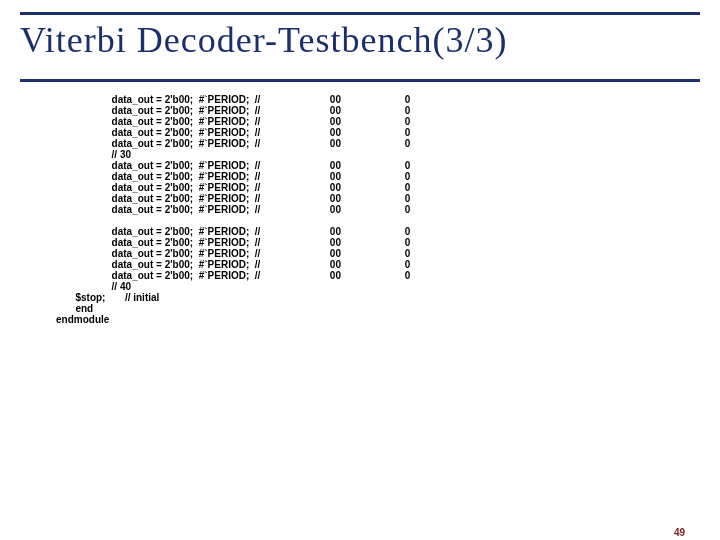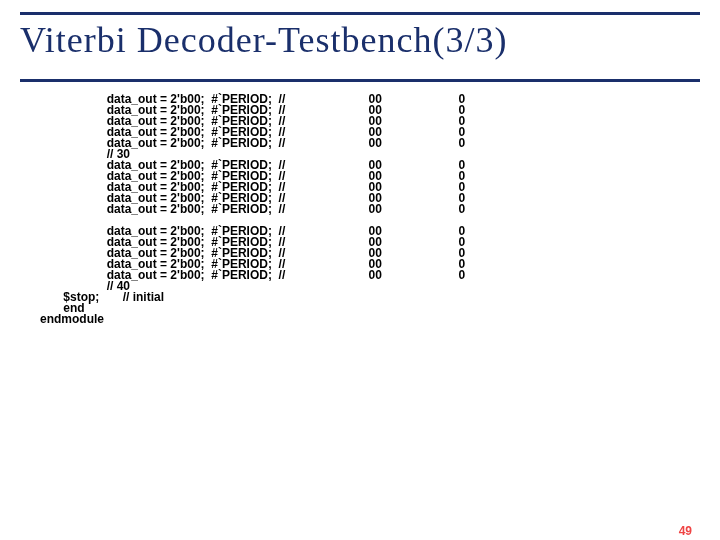--- a/index.html
+++ b/index.html
@@ -1,21 +1,21 @@
 <!DOCTYPE html>
 <html><head>
 <meta charset="utf-8">
 <style>
 html,body{margin:0;padding:0;width:720px;height:540px;font-family:Arial,sans-serif;background:#fff}
 .slide{position:relative;width:720px;height:540px;box-sizing:border-box}
 .titlebar{border-top:3px solid #1a2f6b;margin:12px 20px 0 20px}
 .title{font-family:"Times New Roman",serif;font-size:36px;color:#1a2f6b;margin:4px 20px 18px 20px;letter-spacing:1px}
 .underline{border-top:3px solid #1a2f6b;margin:0 20px 12px 20px}
-.code{font-family:Arial,sans-serif;font-size:12px;font-weight:bold;color:#000;line-height:11px;white-space:pre;margin-left:40px}
-.pagenum{position:absolute;right:28px;bottom:14px;font-size:12px;font-weight:bold;color:#ef4444}
+.code{font-family:Arial,sans-serif;font-size:10px;font-weight:bold;color:#000;line-height:11px;white-space:pre;margin-left:56px}
+.pagenum{position:absolute;right:35px;bottom:14px;font-size:10px;font-weight:bold;color:#7f1d1d}
 </style>
 </head>
 <body>
 <div class="slide">
 <div class="titlebar"></div>
 <div class="title">Viterbi Decoder-Testbench(3/3)</div>
 <div class="underline"></div>
 <div class="code">                    data_out = 2'b00;  #`PERIOD;  //                         00                       0
                     data_out = 2'b00;  #`PERIOD;  //                         00                       0
                     data_out = 2'b00;  #`PERIOD;  //                         00                       0

